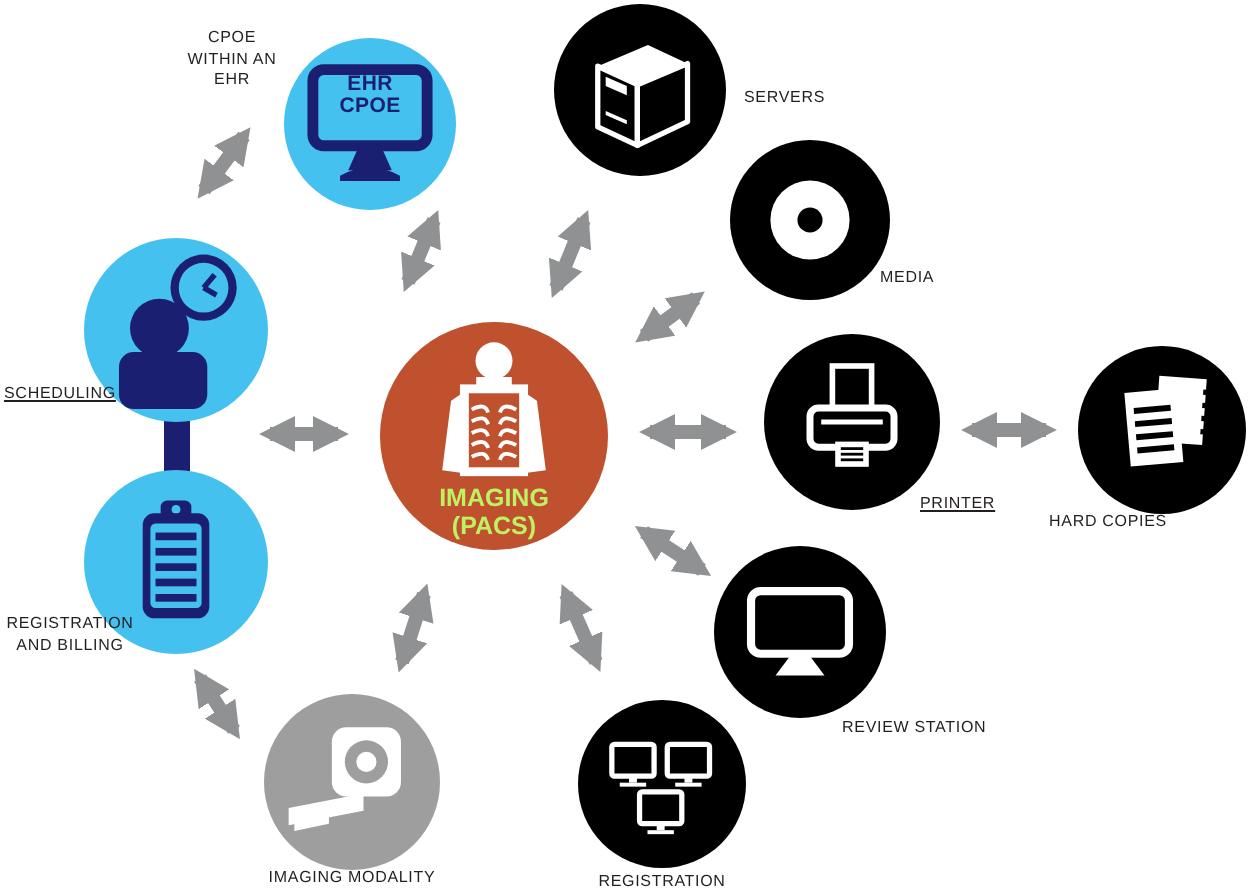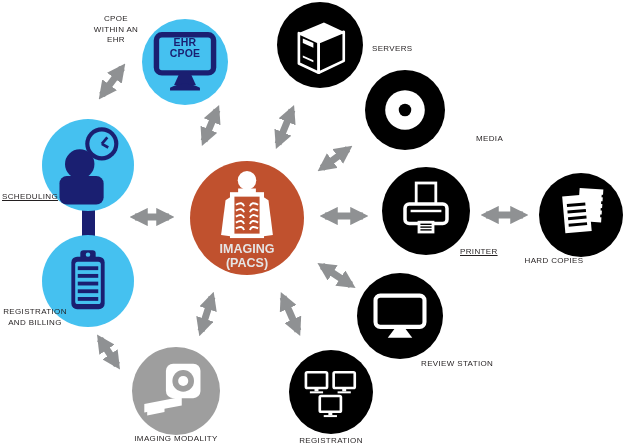--- a/index.html
+++ b/index.html
@@ -10,21 +10,21 @@
   .black{background:#000;}
   .gray{background:#9e9e9e;}
   .orange{background:#c0512e;}
   .lbl{position:absolute;font-size:8px;line-height:10.5px;color:#231f20;letter-spacing:.35px;
        white-space:pre-line;z-index:3;}
   .ctr{text-align:center;}
   .nowrap{white-space:nowrap;}
   .stem{position:absolute;left:82px;top:200px;width:13px;height:50px;background:#1a1f71;z-index:1;}
   .arrows{position:absolute;left:0;top:0;z-index:1;}
   .node-center{flex-direction:column;}
-  .center-label{color:#e5e5e5;font-weight:bold;font-size:12.5px;line-height:14px;text-align:center;
+  .center-label{color:#bef264;font-weight:bold;font-size:12.5px;line-height:14px;text-align:center;
                 white-space:pre-line;margin-top:-2px;}
   .screen-text{position:absolute;left:0;top:18px;width:100%;text-align:center;font-weight:bold;
                font-size:10.5px;line-height:10.5px;color:#1a1f71;white-space:pre-line;letter-spacing:.2px;}
 </style>
 </head>
 <body>
 
 <div class="stage">
 
   <svg class="arrows" width="629" height="447">
@@ -190,21 +190,21 @@
         <rect x="46" y="80" width="6" height="5"></rect>
           <rect x="39" y="85" width="20" height="3"></rect>
       </g>
     </svg>
   </div>
 
   <div class="lbl ctr" style="left:68px;top:14px;width:96px;">CPOE
 WITHIN AN
 EHR</div>
   <div class="lbl nowrap" style="left:372px;top:44px;text-align:center;">SERVERS</div>
-  <div class="lbl nowrap" style="left:440px;top:134px;margin-left:36px;">MEDIA</div>
+  <div class="lbl nowrap" style="left:440px;top:134px;">MEDIA</div>
   <div class="lbl nowrap" style="left:2px;top:192px;text-decoration:underline;">SCHEDULING</div>
   <div class="lbl ctr" style="left:2px;top:307px;width:66px;">REGISTRATION
 AND BILLING</div>
   <div class="lbl ctr" style="left:118px;top:434px;width:116px;">IMAGING MODALITY</div>
   <div class="lbl ctr" style="left:286px;top:436px;width:90px;">REGISTRATION</div>
   <div class="lbl nowrap" style="left:421px;top:359px;text-align:center;">REVIEW STATION</div>
   <div class="lbl nowrap" style="left:460px;top:247px;text-decoration:underline;">PRINTER</div>
   <div class="lbl ctr" style="left:520px;top:256px;width:68px;">HARD COPIES</div>
 
 </div>

